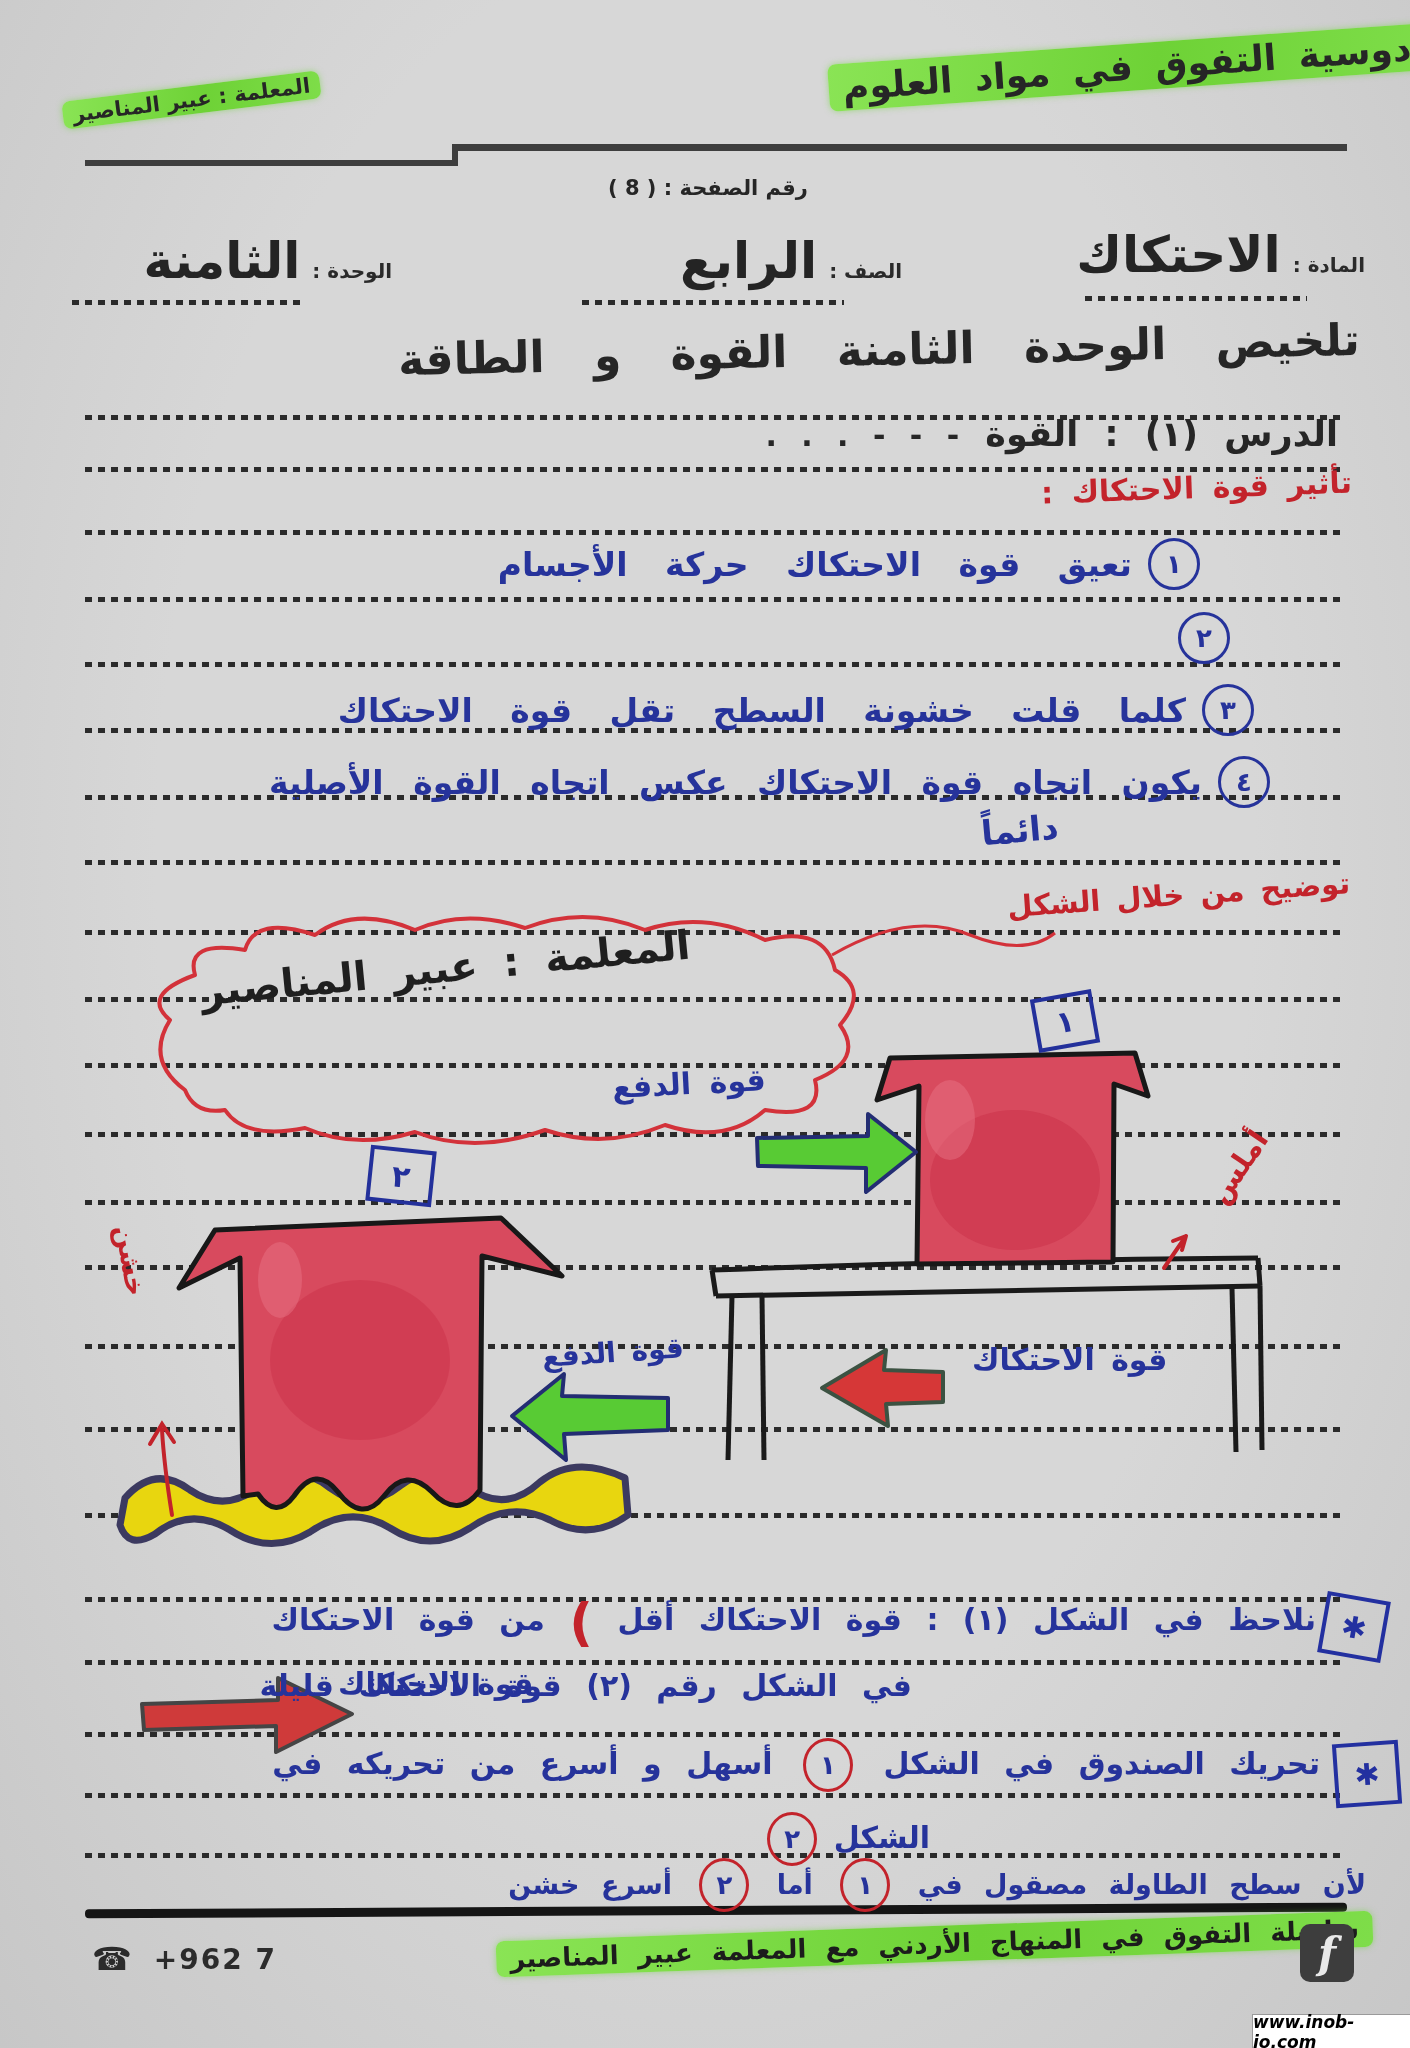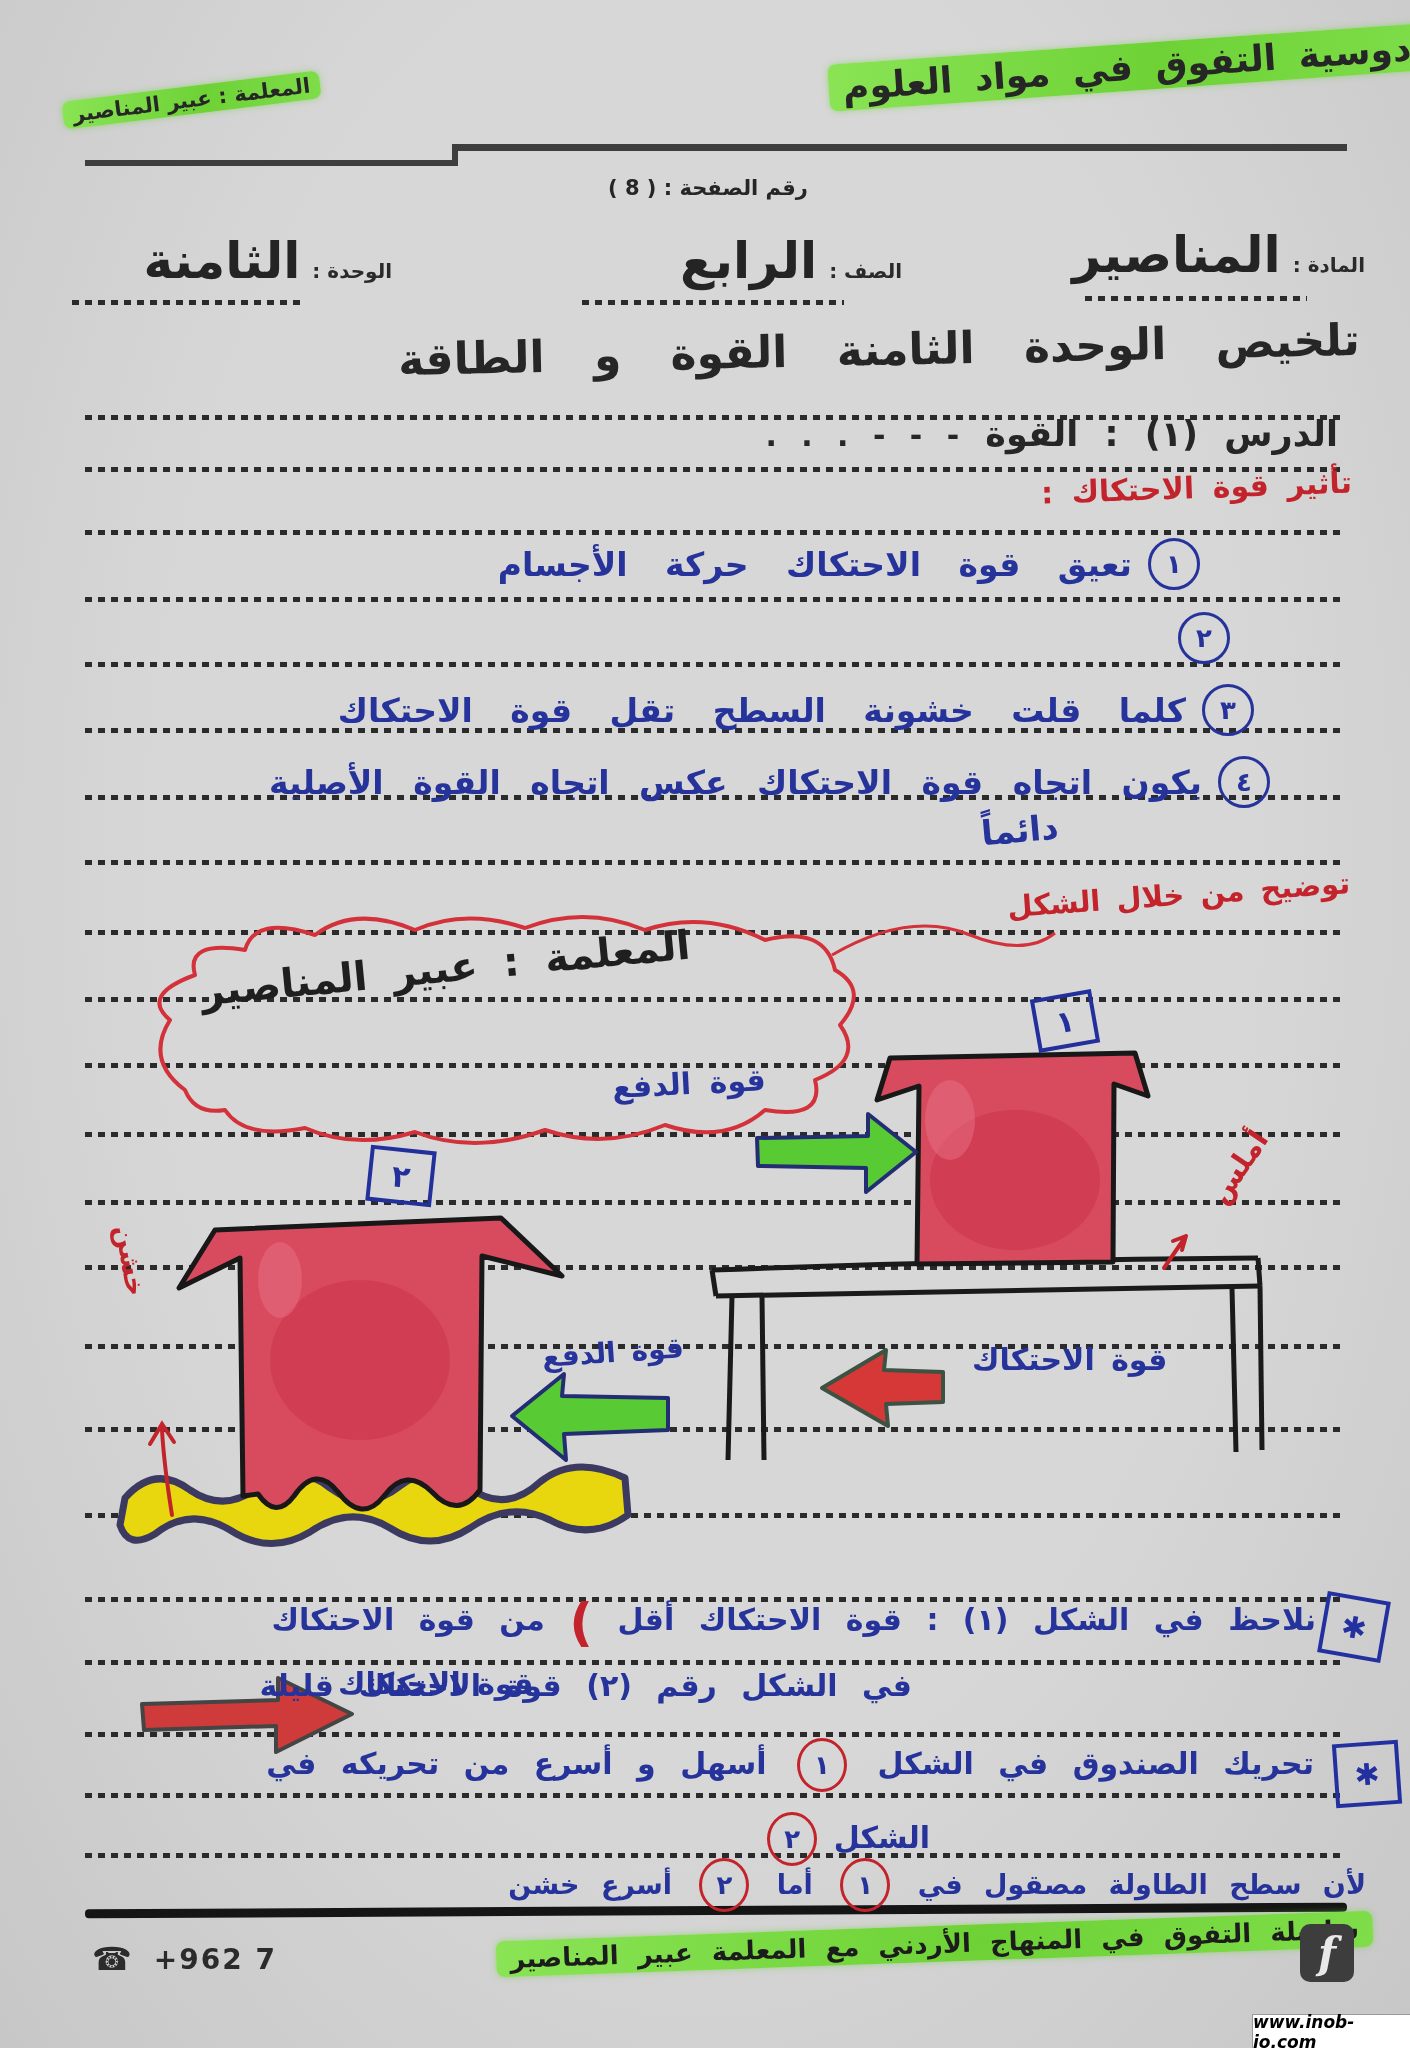--- a/index.html
+++ b/index.html
@@ -83,21 +83,21 @@
 <div class="abs z3 ar hl bold ink" style="left:62px;top:86px;font-size:21px;transform:rotate(-7deg);padding:2px 10px;">المعلمة : عبير المناصير</div>
 
 <div class="abs z2" style="left:85px;top:160px;width:372px;height:6px;background:#3e3e3e;"></div>
 <div class="abs z2" style="left:452px;top:146px;width:6px;height:20px;background:#3e3e3e;"></div>
 <div class="abs z2" style="left:452px;top:144px;width:895px;height:7px;background:#3e3e3e;"></div>
 
 <div class="abs z3 ar bold ink" style="left:608px;top:176px;font-size:21px;">رقم الصفحة : ( 8 )</div>
 
 <div class="abs z3 ar fieldrow" style="right:45px;top:226px;">
   <span class="flabel">المادة :</span>
-  <span class="fvalue">المناصير</span>
+  <span class="fvalue">الاحتكاك</span>
 </div>
 <div class="abs z3 ar fieldrow" style="right:508px;top:232px;">
   <span class="flabel">الصف :</span>
   <span class="fvalue">الرابع</span>
 </div>
 <div class="abs z3 ar fieldrow" style="right:1018px;top:232px;">
   <span class="flabel">الوحدة :</span>
   <span class="fvalue">الثامنة</span>
 </div>
 <div class="abs z2 dotline" style="left:1085px;top:296px;width:222px;"></div>
@@ -209,21 +209,21 @@
 <div class="abs z3 ar bold blue" style="right:94px;top:1592px;font-size:30px;word-spacing:14px;">
   <span>نلاحظ في الشكل (١) : قوة الاحتكاك أقل</span>
   <span class="red ltr-iso" style="font-size:52px;vertical-align:-10px;">(</span>
   <span>من قوة الاحتكاك</span>
 </div>
 <div class="abs z3 ar bold blue" style="right:498px;top:1668px;font-size:30px;word-spacing:14px;">في الشكل رقم (٢) قوة الاحتكاك قليلة</div>
 
 <div class="abs z3 marker-box" style="left:1334px;top:1742px;width:58px;height:56px;transform:rotate(-4deg);">
   <span>✱</span>
 </div>
-<div class="abs z3 ar bold blue" style="right:96px;top:1738px;font-size:30px;word-spacing:14px;">
+<div class="abs z3 ar bold blue" style="right:90px;top:1738px;font-size:30px;word-spacing:14px;">
   <span>تحريك الصندوق في الشكل</span>
   <span class="red-circle">١</span>
   <span>أسهل و أسرع من تحريكه في</span>
 </div>
 <div class="abs z3 ar bold blue" style="right:480px;top:1812px;font-size:30px;">
   <span>الشكل</span>
   <span class="red-circle">٢</span>
 </div>
 
 <div class="abs z3 ar bold blue" style="right:44px;top:1858px;font-size:27px;word-spacing:12px;">

